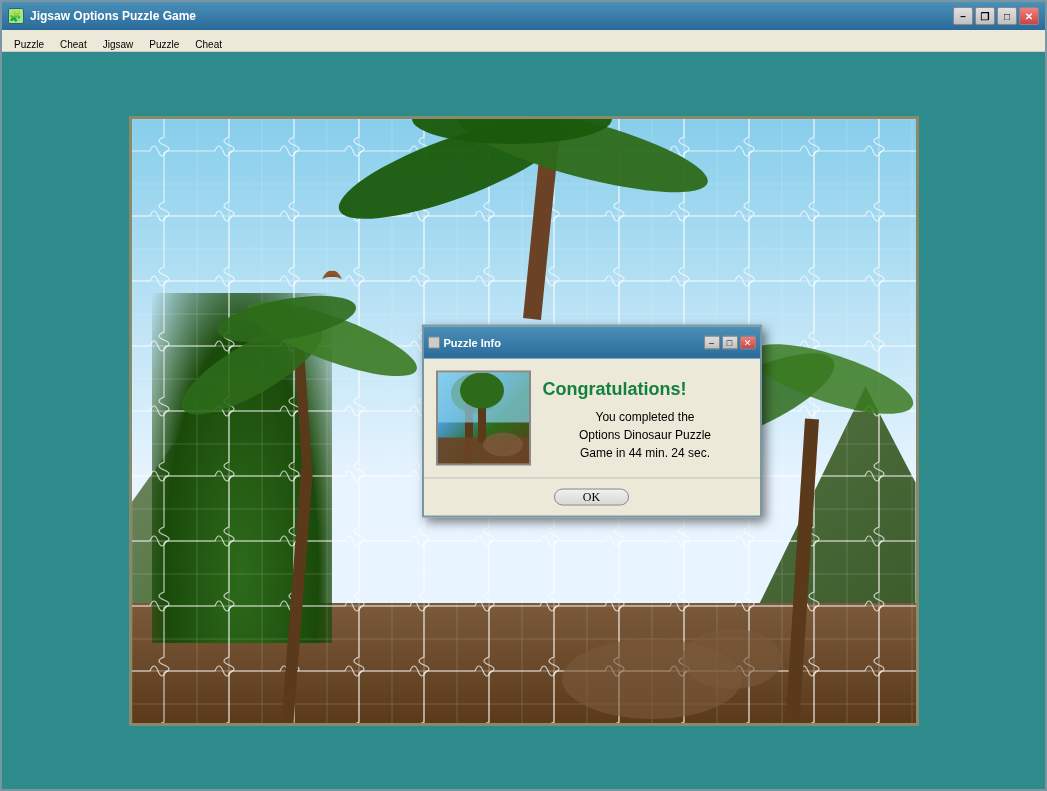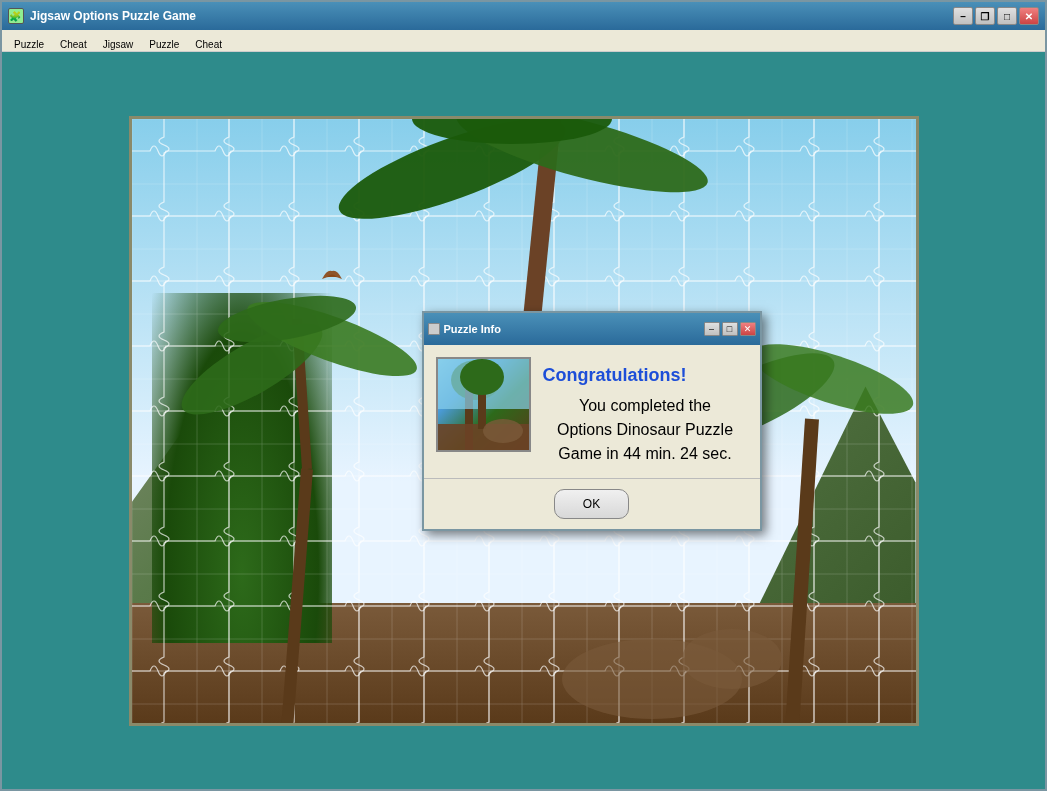--- a/index.html
+++ b/index.html
@@ -281,50 +281,51 @@
       border-radius: 50%;
     }
 
     .dialog-text-area {
       flex: 1;
     }
 
     .dialog-congrats {
       font-size: 18px;
       font-weight: bold;
-      color: #1d4ed8;
+      color: #15803d;
       margin-bottom: 8px;
       margin-top: 8px;
     }
 
     .dialog-message {
-      font-size: 16px;
+      font-size: 12px;
       color: #000;
       line-height: 1.5;
       text-align: center;
     }
 
     .dialog-footer {
       padding: 10px;
       display: flex;
       align-items: center;
       justify-content: center;
     }
 
     .ok-button {
       width: 75px;
-      height: 30px;
+      height: 17px;
       background: linear-gradient(to bottom, #f0f0f0, #d8d8d8);
       border: 1px solid #888;
       border-radius: 10px;
       cursor: pointer;
       font-size: 12px;
       display: flex;
       align-items: center;
       justify-content: center;
+      font-family: Liberation Serif, serif;
     }
   </style>
 </head>
 <body>
 
 <div class="window">
 
   <div class="title-bar">
     <div class="title-bar-left">
       <div class="title-bar-icon">🧩</div>

